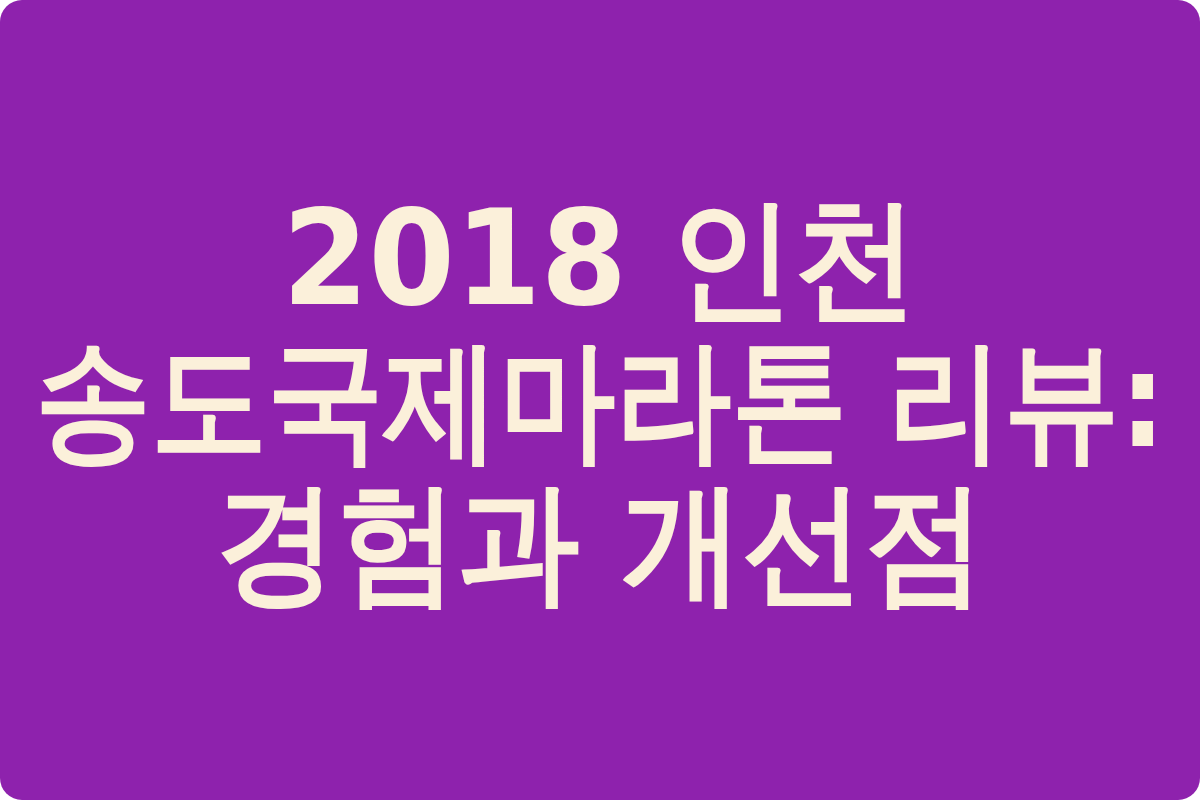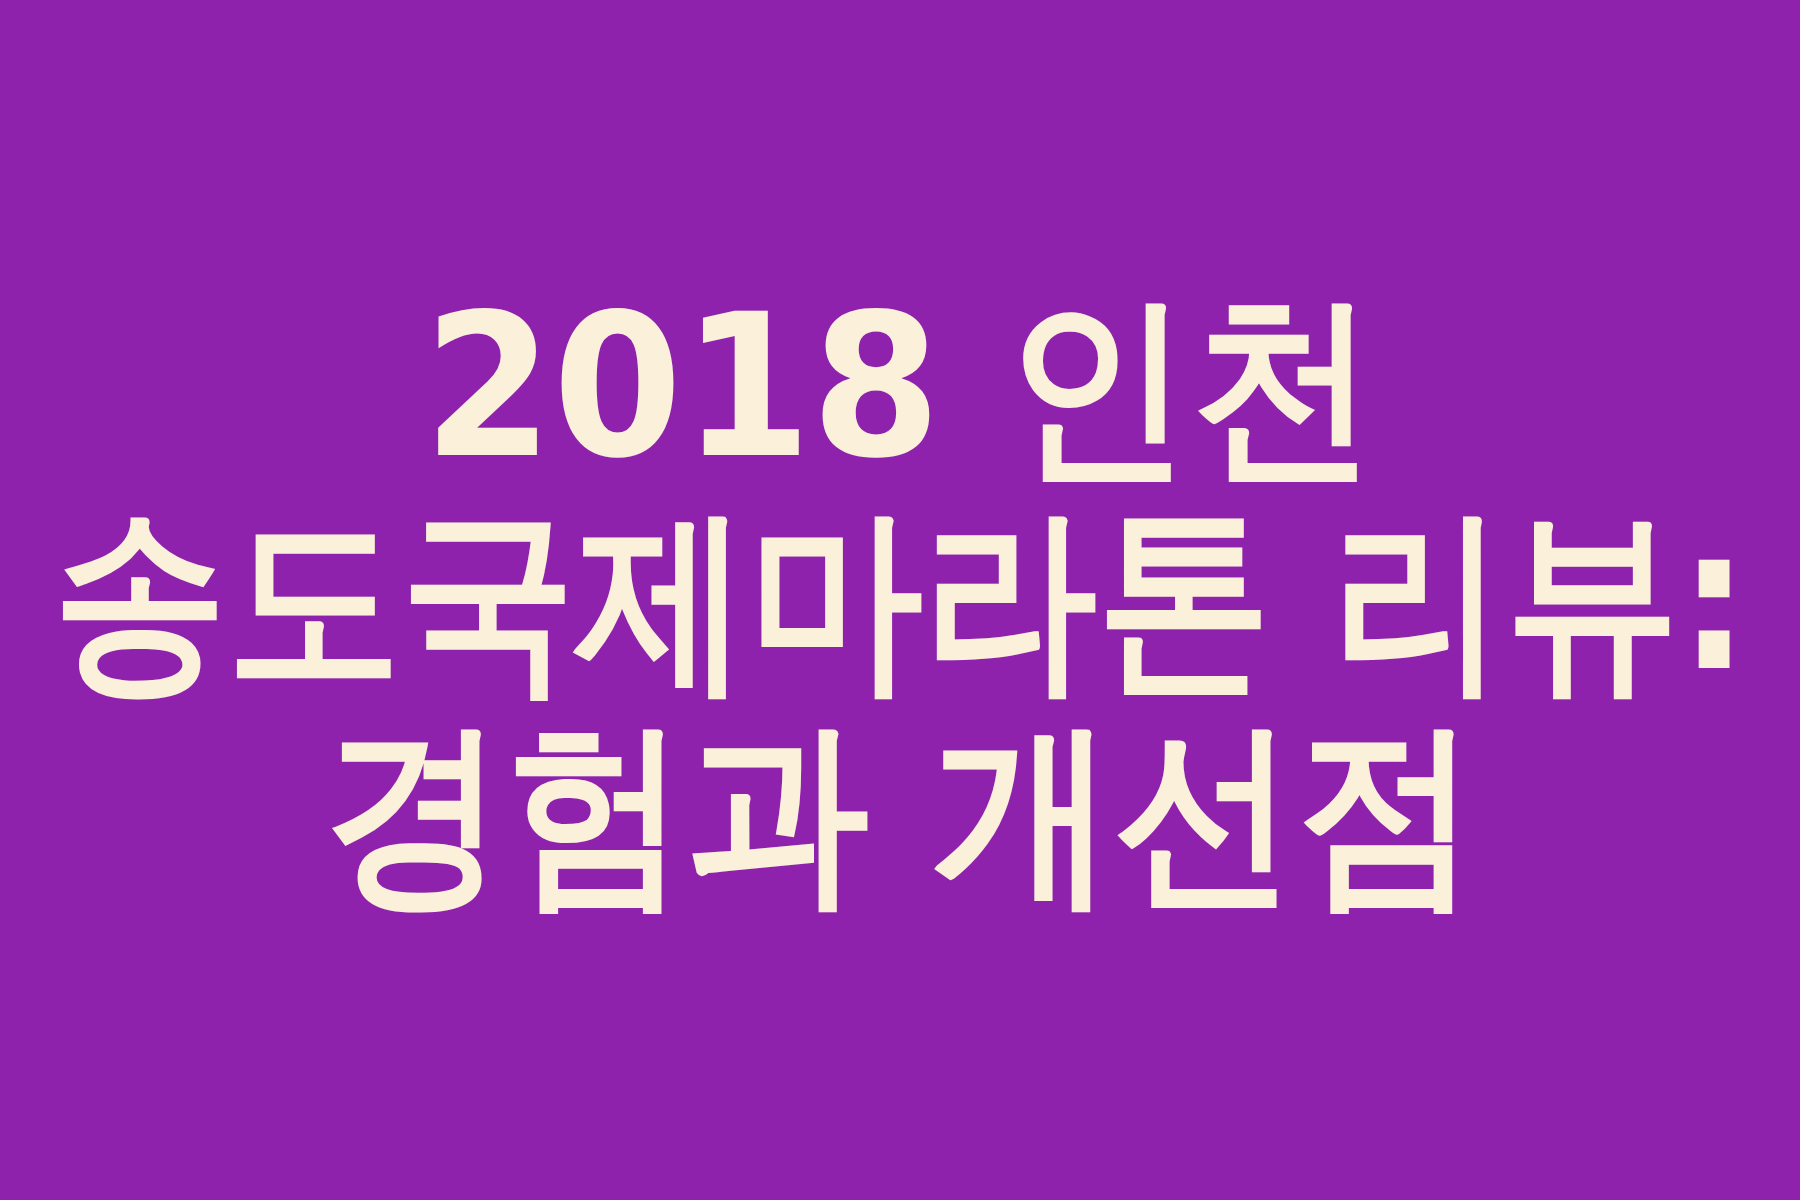--- a/index.html
+++ b/index.html
@@ -18,20 +18,21 @@
   #title-card {
     position: relative;
     width: 1200px;
     height: 800px;
     background: #8E22AD;
     display: flex;
     flex-direction: column;
     align-items: center;
     justify-content: center;
     box-sizing: border-box;
+    border-radius: 22px;
   }
 
   #headline {
     display: flex;
     flex-direction: column;
     align-items: center;
     justify-content: center;
     width: 1200px;
     text-align: center;
     color: #FBF0DA;

